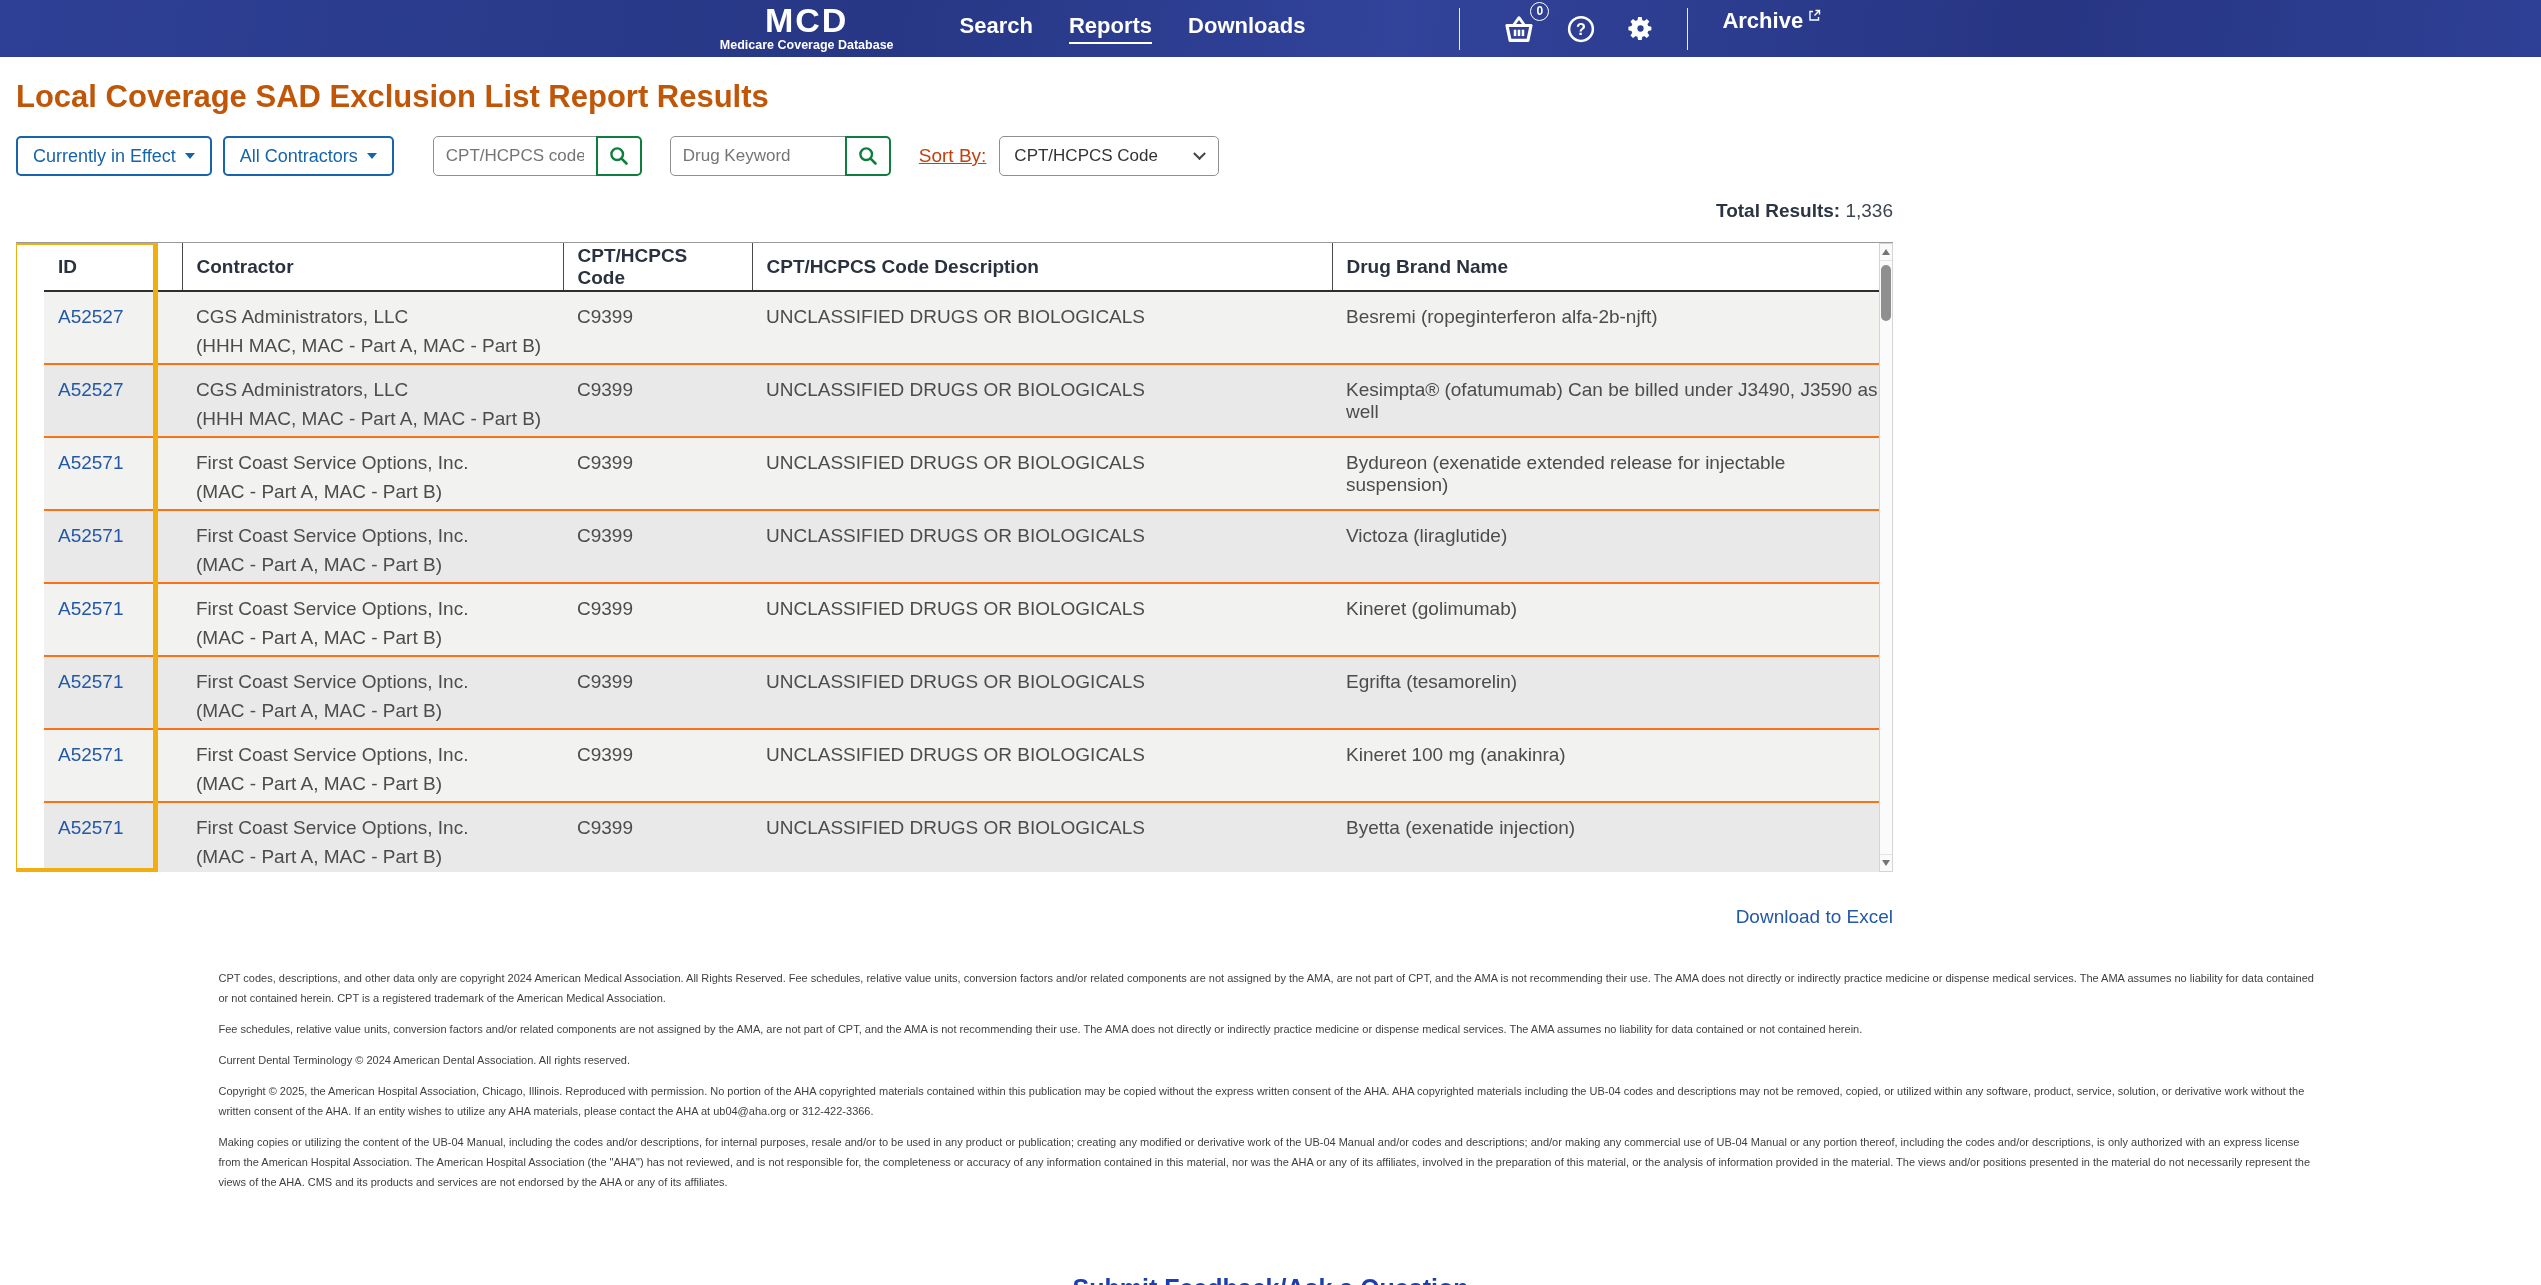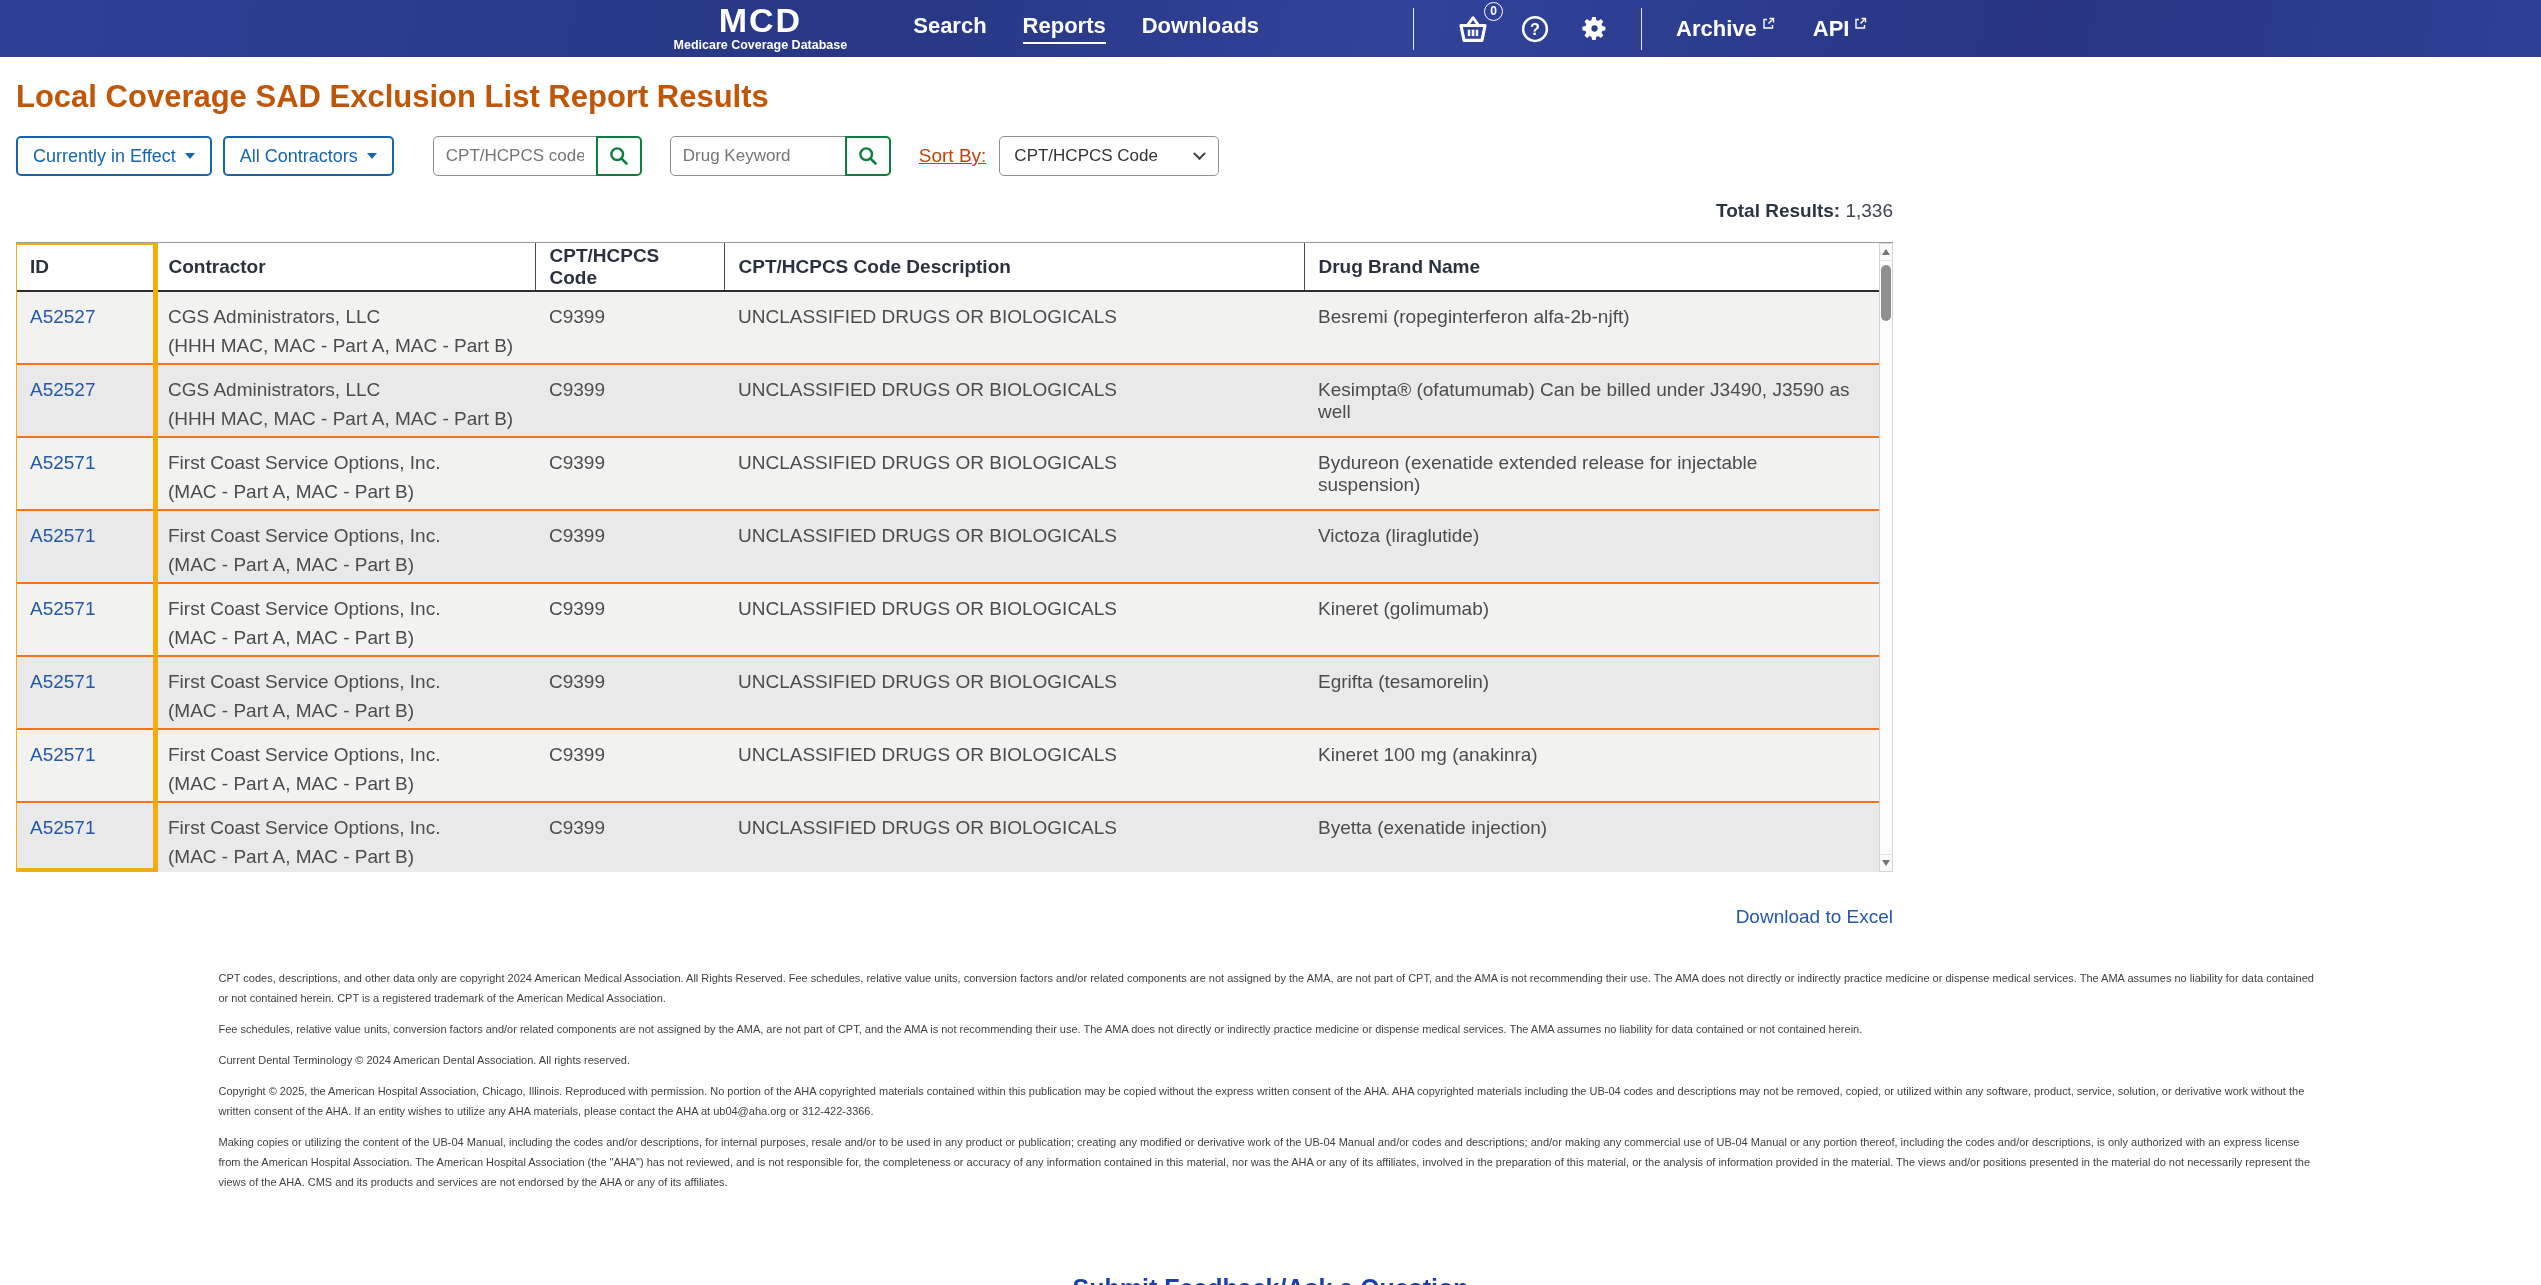--- a/index.html
+++ b/index.html
@@ -21,21 +21,21 @@
   .navlinks { display:flex; align-items:flex-start; }
   .navlinks .nl { color:#fff; font-size:22px; font-weight:bold; margin-right:36px; text-decoration:none; cursor:pointer; padding-bottom:3px; }
   .navlinks .nl.active { border-bottom:2px solid #fff; }
   .icon-cluster { display:flex; align-items:center; gap:30px; margin-left:118px; padding-left:42px; border-left:1px solid rgba(255,255,255,.9); height:42px; }
   .iconbtn { position:relative; display:flex; align-items:center; cursor:pointer; }
   .badge {
     position:absolute; top:-12px; right:-13px; width:19px; height:19px;
     border:1.5px solid #fff; border-radius:50%; color:#fff; font-size:12px; font-weight:bold;
     display:flex; align-items:center; justify-content:center;
   }
-  .ext-cluster { display:flex; align-items:center; gap:38px; margin-left:32px; padding-left:34px; border-left:1px solid rgba(255,255,255,.9); height:42px; }
+  .ext-cluster { display:flex; align-items:center; gap:38px; margin-left:32px; padding-left:34px; border-left:1px solid rgba(255,255,255,.9); height:42px;flex-direction:column; }
   .extlink { color:#fff; font-size:22px; font-weight:bold; display:flex; align-items:flex-start; gap:5px; text-decoration:none; cursor:pointer; }
   .extlink svg { margin-top:1px; }
 
   
   h1.page-title { margin:22px 0 0 16px; font-size:31px; font-weight:bold; color:#c05608; }
 
   
   .filters { display:flex; align-items:center; margin:21px 0 0 16px; }
   .fbtn {
     display:flex; align-items:center; gap:9px; height:40px; padding:0 15px;
@@ -63,21 +63,21 @@
     font-size:17px; color:#333; cursor:pointer;
   }
   .chev { width:9px; height:9px; border-right:2px solid #444; border-bottom:2px solid #444; transform:rotate(45deg) translate(-2px,-2px); }
 
   
   .content { position:relative; margin-top:24px; }
   .results-area { margin-left:16px; width:1877px; }
   .total-line { text-align:right; font-size:19px; color:#3c4552; margin-bottom:20px; }
   .total-line b { color:#2b3442; }
 
-  .table-wrap { position:relative; height:630px; overflow:hidden; border-top:1px solid #9a9a9a; background:#fff; }
+  .table-wrap { position:relative; height:630px; overflow:hidden; border-top:1px solid #9a9a9a; background:#fff;padding-left:28px; }
   table.results { border-collapse:collapse; width:1863px; table-layout:fixed; }
   thead th {
     background:#fff; text-align:left; font-size:19px; font-weight:bold; color:#2a3240;
     padding:0 14px; height:48px; vertical-align:middle;
     border-bottom:2px solid #2e2e2e; border-right:1px solid #4a4a4a;
   }
   thead th:last-child { border-right:none; }
   tbody td {
     font-size:19px; color:#4c4c4c; padding:14px 14px 0 14px; vertical-align:top;
     border-bottom:2px solid #f97316; line-height:22px;

